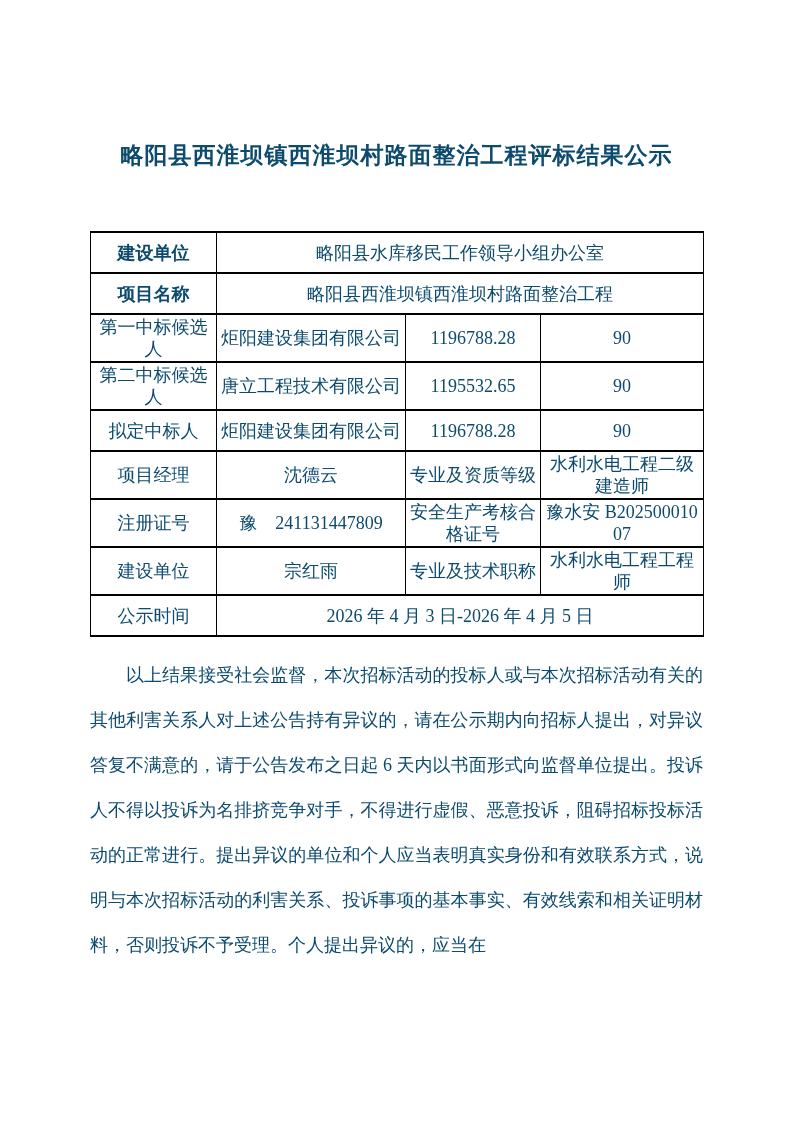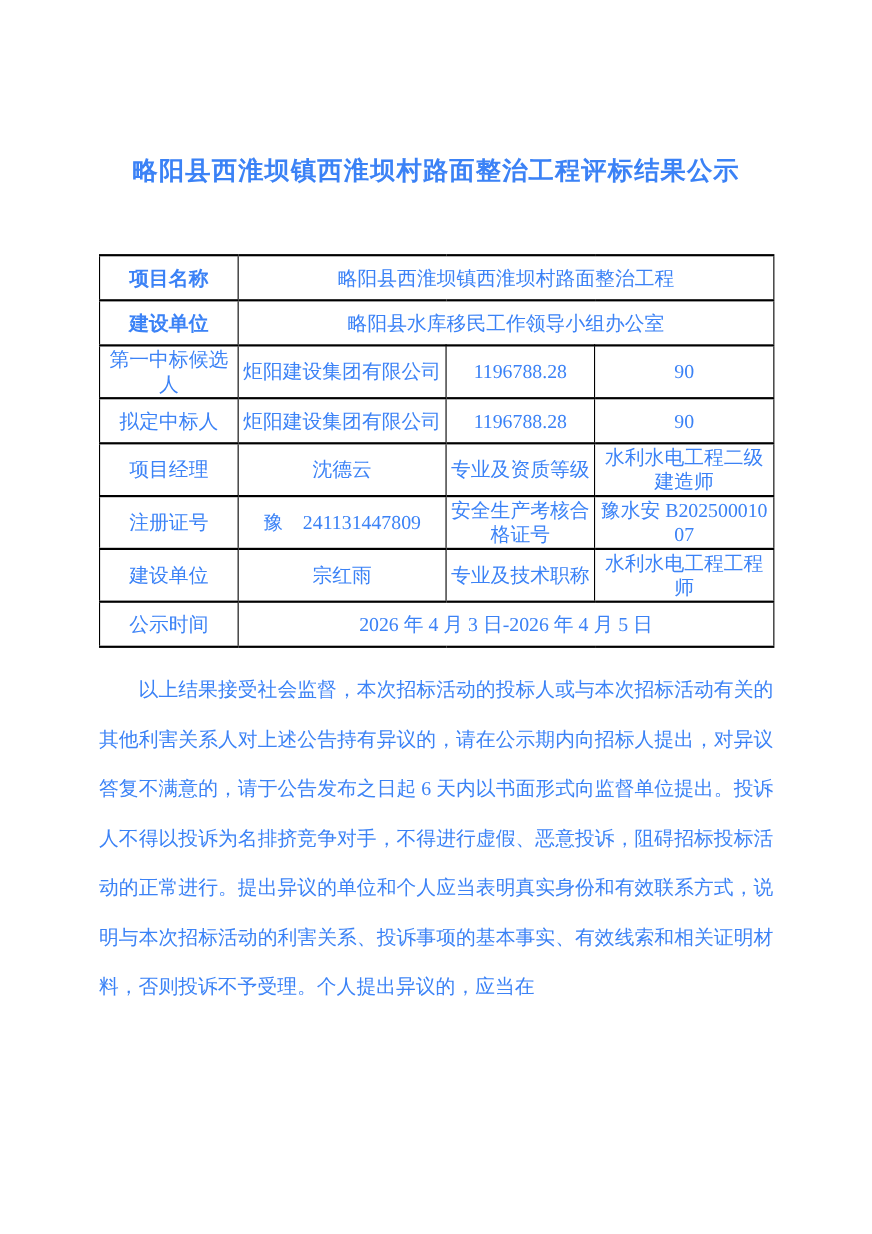--- a/index.html
+++ b/index.html
@@ -1,21 +1,21 @@
 <!DOCTYPE html>
 <html><head>
 <meta charset="utf-8">
 <style>
   * { box-sizing: border-box; }
   html, body { margin: 0; padding: 0; background: #888; }
   .page {
     width: 793px; height: 1122px;
     margin: 0 auto;
     background: #ffffff;
-    color: #3b82f6;
+    color: #0c4a6e;
     font-family: "Liberation Serif", "DejaVu Serif", serif;
     position: relative;
     padding: 140px 90px 0 90px;
     overflow: hidden;
   }
   .doc-title {
     margin: 0;
     font-size: 23px;
     font-weight: bold;
     text-align: center;
@@ -61,31 +61,37 @@
 
   <table class="doc-table">
     <colgroup>
       <col style="width:126px">
       <col style="width:189px">
       <col style="width:135px">
       <col style="width:163px">
     </colgroup>
     <tbody>
       <tr>
+        <td class="bold">建设单位</td>
+        <td colspan="3">略阳县水库移民工作领导小组办公室</td>
+      </tr>
+      <tr>
         <td class="bold">项目名称</td>
         <td colspan="3">略阳县西淮坝镇西淮坝村路面整治工程</td>
-      </tr>
-      <tr>
-        <td class="bold">建设单位</td>
-        <td colspan="3">略阳县水库移民工作领导小组办公室</td>
       </tr>
       <tr>
         <td>第一中标候选人</td>
         <td>炬阳建设集团有限公司</td>
         <td>1196788.28</td>
+        <td>90</td>
+      </tr>
+      <tr>
+        <td>第二中标候选人</td>
+        <td>唐立工程技术有限公司</td>
+        <td>1195532.65</td>
         <td>90</td>
       </tr>
       <tr>
         <td>拟定中标人</td>
         <td>炬阳建设集团有限公司</td>
         <td>1196788.28</td>
         <td>90</td>
       </tr>
       <tr>
         <td>项目经理</td>

